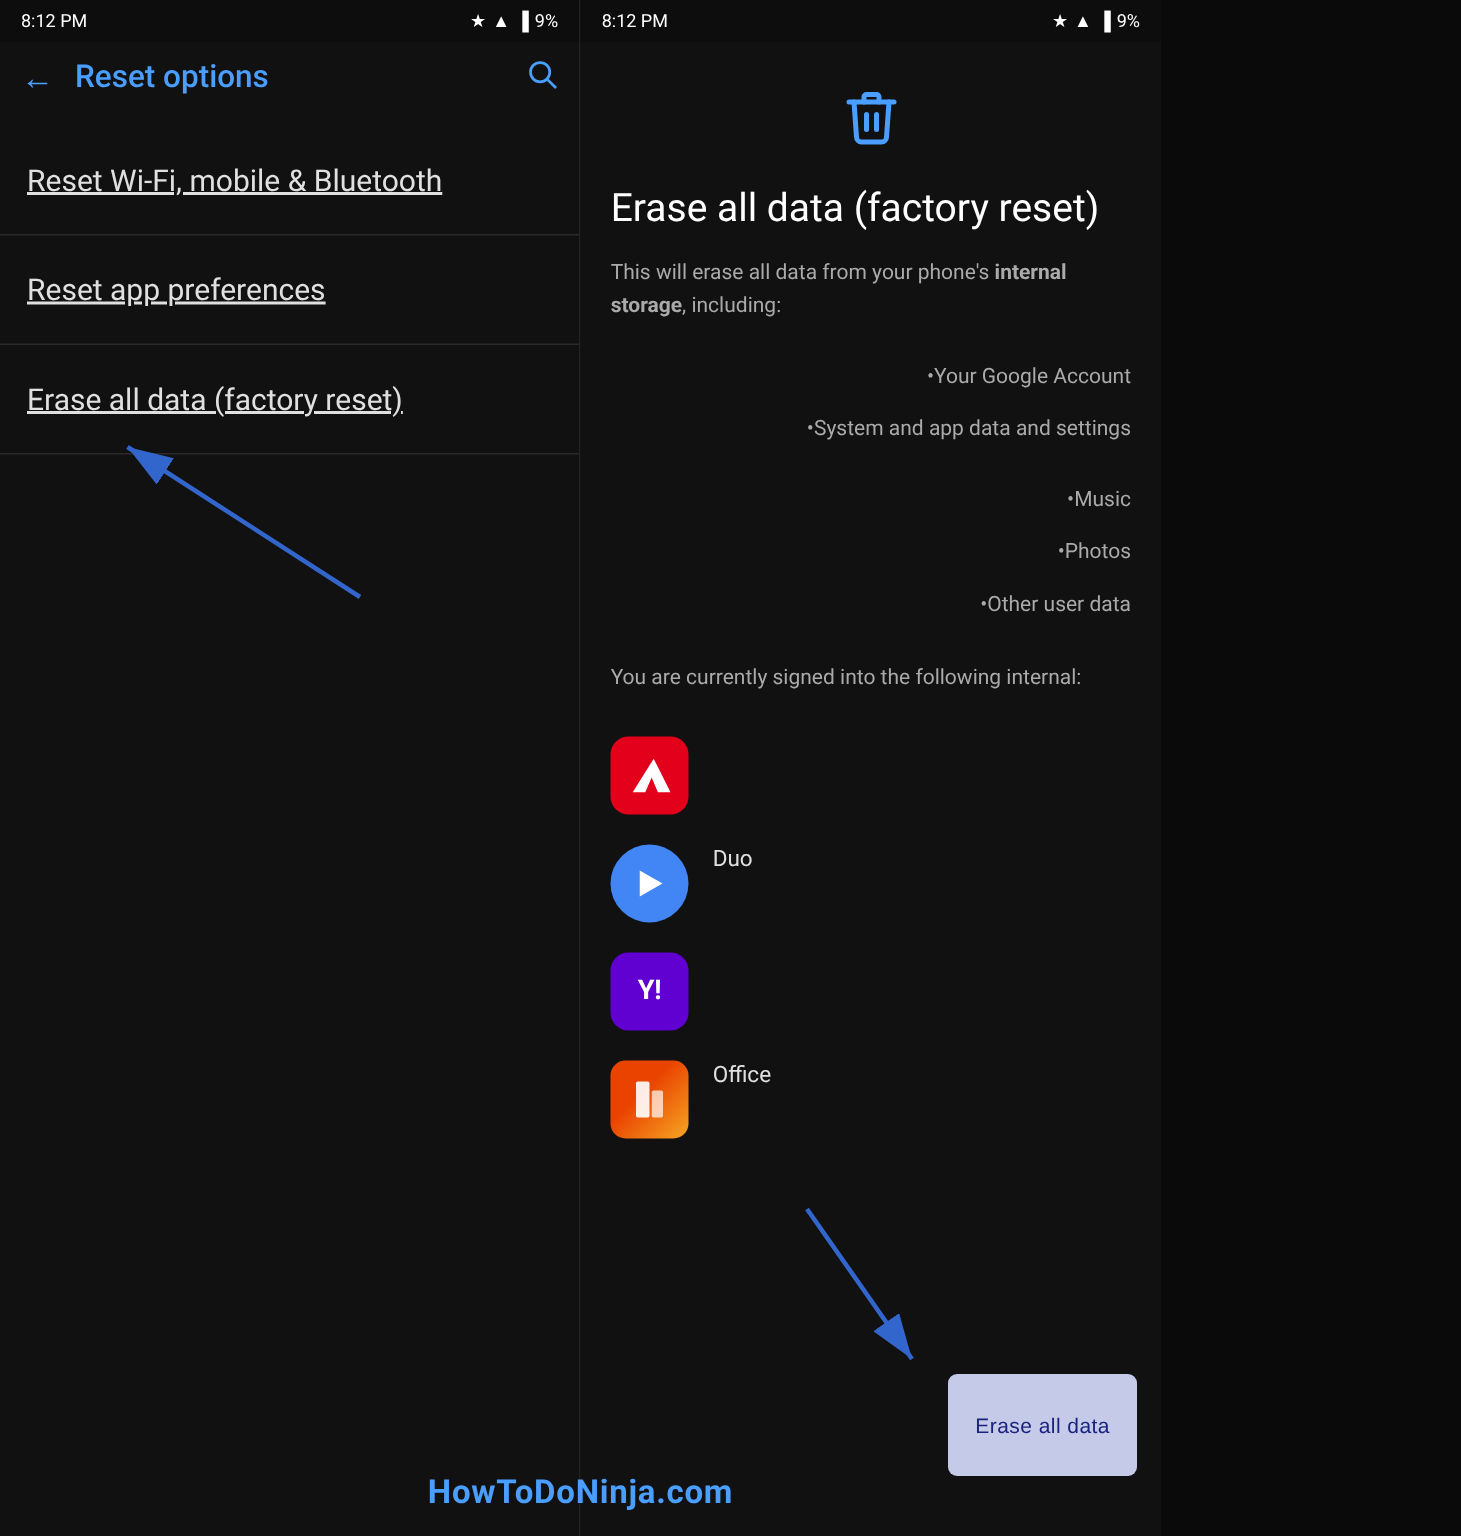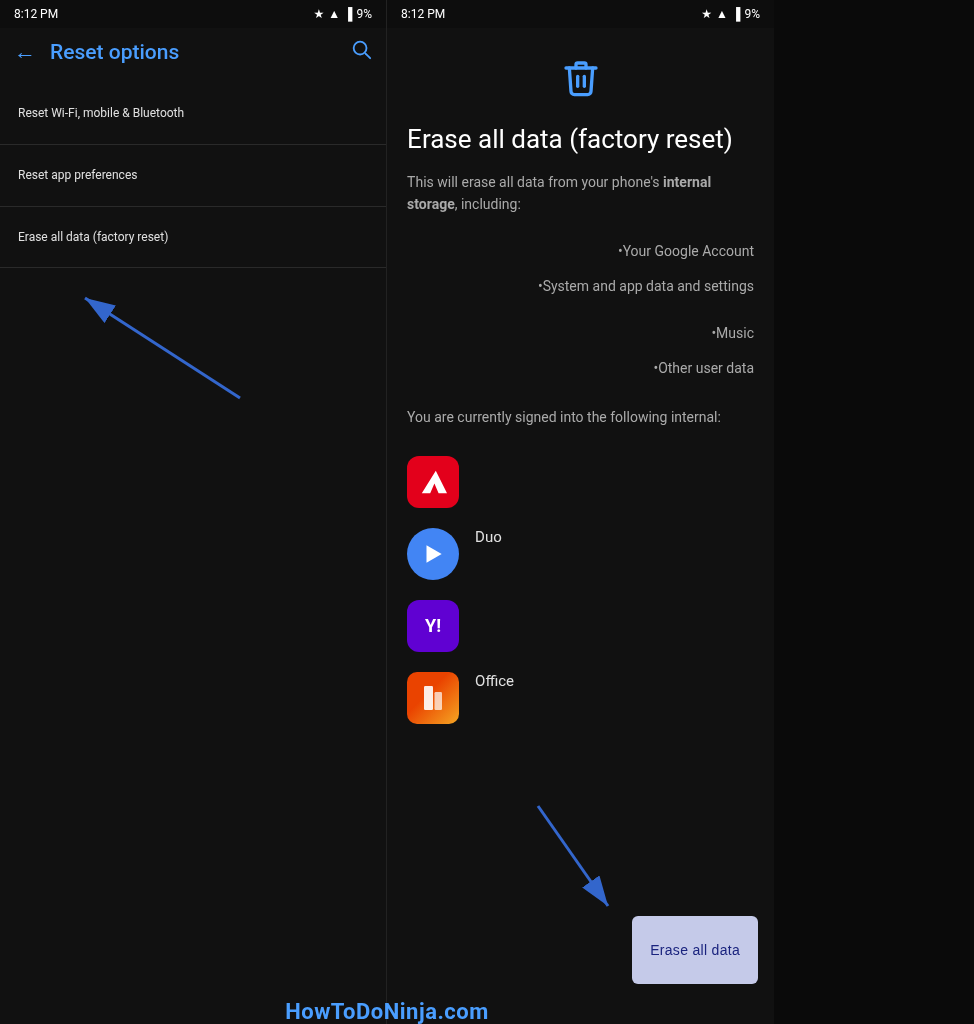--- a/index.html
+++ b/index.html
@@ -42,25 +42,26 @@
       cursor: pointer;
     }
 
     .left-menu {
       flex: 1;
       padding-top: 8px;
     }
 
     .menu-item {
       padding: 22px 18px;
-      font-size: 12px;
+      font-size: 20px;
       color: #e0e0e0;
       border-bottom: 1px solid #2a2a2a;
       cursor: pointer;
       line-height: 1.4;
+      text-decoration: underline;
     }
 
     .right-content {
       flex: 1;
       overflow-y: auto;
       padding: 20px 20px 80px 20px;
     }
 
     .trash-icon-container {
       text-align: center;
@@ -321,20 +322,21 @@
 
         <div class="erase-description">
           <span>This will erase all data from your phone's </span><strong>internal storage</strong><span>, including:</span>
         </div>
 
         <div class="bullet-list">
           <div class="bullet-item">•Your Google Account</div>
           <div class="bullet-item">•System and app data and settings</div>
           <div style="height:12px;"></div>
           <div class="bullet-item">•Music</div>
+          <div class="bullet-item">•Photos</div>
           <div class="bullet-item">•Other user data</div>
         </div>
 
         <div class="accounts-section">
           <div class="accounts-label">You are currently signed into the following internal:</div>
 
           <div class="account-row">
             <div class="account-icon adobe-icon">
               <svg width="28" height="28" viewBox="0 0 100 100" fill="white">
                 <path d="M60 10 L100 90 H70 L55 55 L40 90 H10 Z"></path>
@@ -376,15 +378,15 @@
             </marker>
           </defs>
           <line x1="20" y1="10" x2="90" y2="110" stroke="#3366cc" stroke-width="3" marker-end="url(#arrowhead-right)"></line>
         </svg>
         <button class="erase-btn">Erase all data</button>
       </div>
     </div>
 
   </div>
 
-  <div class="watermark" style="bottom:0;">HowToDoNinja.com</div>
+  <div class="watermark" style="bottom:16px;">HowToDoNinja.com</div>
 
 </div>
 
 </body></html>

